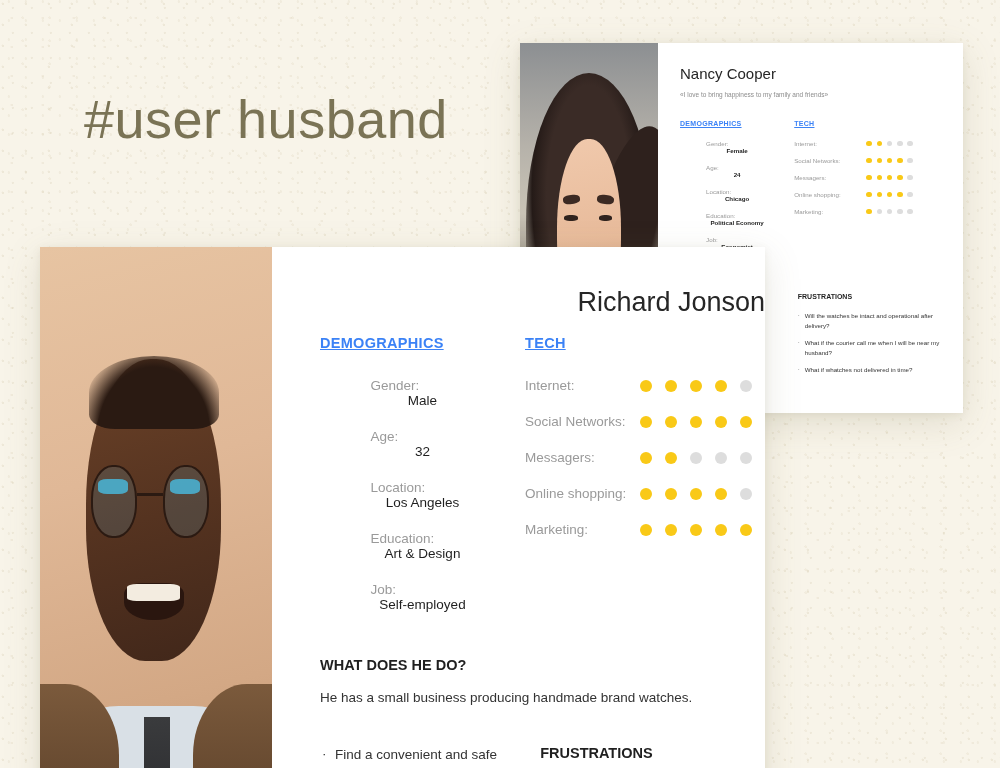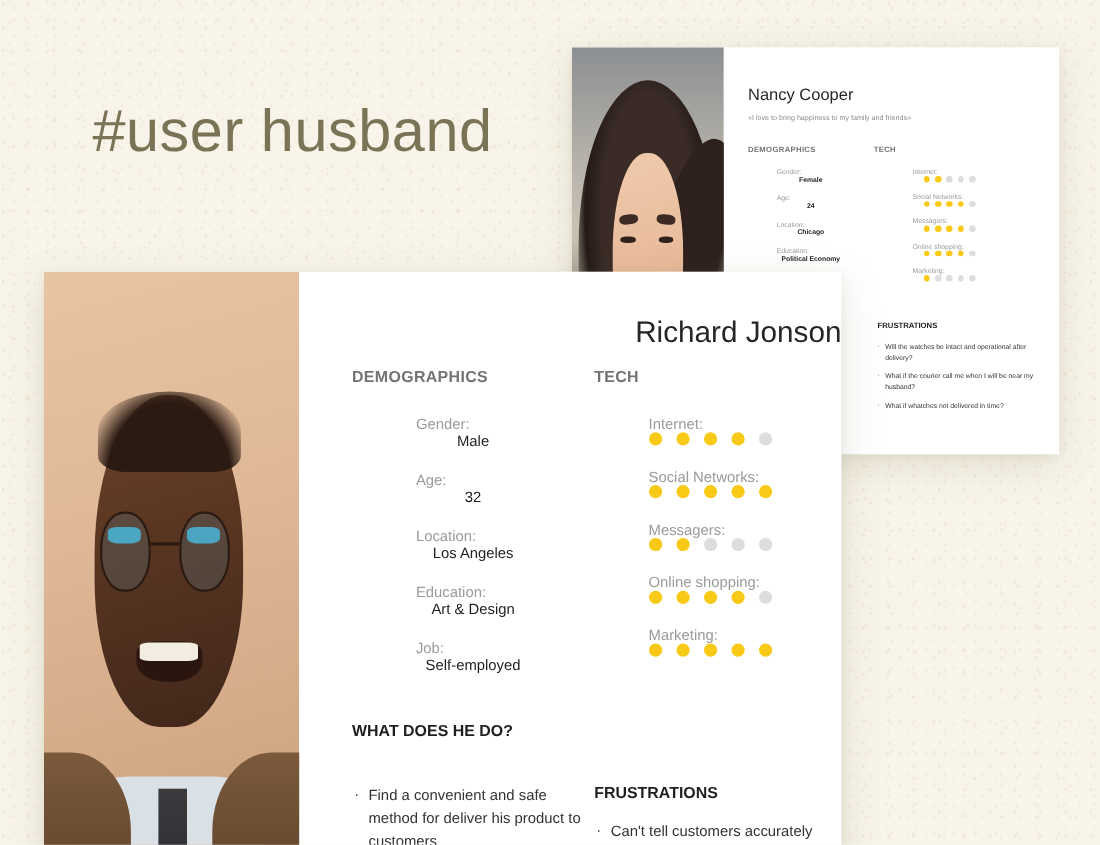--- a/index.html
+++ b/index.html
@@ -185,53 +185,54 @@
   .card-body { flex: 1 1 auto; position: relative; overflow: hidden; }
 
   
   .card-nancy .card-body { padding: 22px 26px 0 22px; }
   .card-richard .card-body { padding: 40px 0 0 48px; }
 
   .persona-name {
     color: #262626;
     font-weight: 400;
   }
-  .card-nancy .persona-name { font-size: 15px; margin-bottom: 9px; margin-top: 13px; }
+  .card-nancy .persona-name { font-size: 15px; margin-bottom: 9px; }
   .card-richard .persona-name { font-size: 27px; margin-bottom: 17px; text-align: right; }
 
   .persona-quote { color: #8c8c8c; }
   .card-nancy .persona-quote { font-size: 6.5px; margin-bottom: 22px; }
   .card-richard .persona-quote { font-size: 14px; margin-bottom: 42px; }
 
   .columns { display: flex; }
   .card-nancy .columns .col-demo { width: 140px; }
   .card-nancy .columns .col-tech { width: 175px; }
   .card-richard .columns .col-demo { width: 235px; }
   .card-richard .columns .col-tech { width: 240px; }
 
   .section-head {
     font-weight: bold;
-    color: #737373;
+    color: #3b82f6;
     letter-spacing: .3px;
+    text-decoration: underline;
   }
   .card-nancy .section-head { font-size: 7px; margin-bottom: 13px; }
   .card-richard .section-head { font-size: 14.5px; margin-bottom: 27px; }
 
   .kv-row { display: flex; align-items: center; flex-direction: column; }
   .card-nancy .kv-row { margin-bottom: 10px; }
   .card-richard .kv-row { margin-bottom: 21px; }
 
   .kv-key { color: #9a9a9a; }
   .kv-val { color: #1f1f1f; }
   .card-nancy .kv-key { font-size: 6.2px; width: 62px; }
   .card-nancy .kv-val { font-size: 6.2px; font-weight: bold; }
   .card-richard .kv-key { font-size: 13.5px; width: 104px; }
   .card-richard .kv-val { font-size: 13.5px; }
 
-  .tech-row { display: flex; align-items: center; flex-direction: column; }
+  .tech-row { display: flex; align-items: center; }
   .card-nancy .tech-row { margin-bottom: 10px; }
   .card-richard .tech-row { margin-bottom: 21px; }
 
   .tech-label { color: #9a9a9a; }
   .card-nancy .tech-label { font-size: 6.2px; width: 72px; }
   .card-richard .tech-label { font-size: 13.5px; width: 126px; }
 
   .dots { display: flex; align-items: center; }
   .dot { border-radius: 50%; background: #dddddd; }
   .dot.on { background: #f9c917; }
@@ -500,20 +501,21 @@
               <span class="dot on"></span>
               <span class="dot on"></span>
               <span class="dot on"></span>
             </span>
         </div>
       </div>
     </div>
 
     <div class="block" style="margin-top:24px;">
       <div class="narrative-head">WHAT DOES HE DO?</div>
+      <div class="narrative-body">He has a small business producing handmade brand watches.</div>
     </div>
 
     <div class="columns" style="margin-top:40px;">
       <div class="col-demo">
         <ul class="bullet-list">
           <li>Find a convenient and safe method for deliver his product to customers</li>
 
         </ul>
       </div>
       <div class="col-tech">

